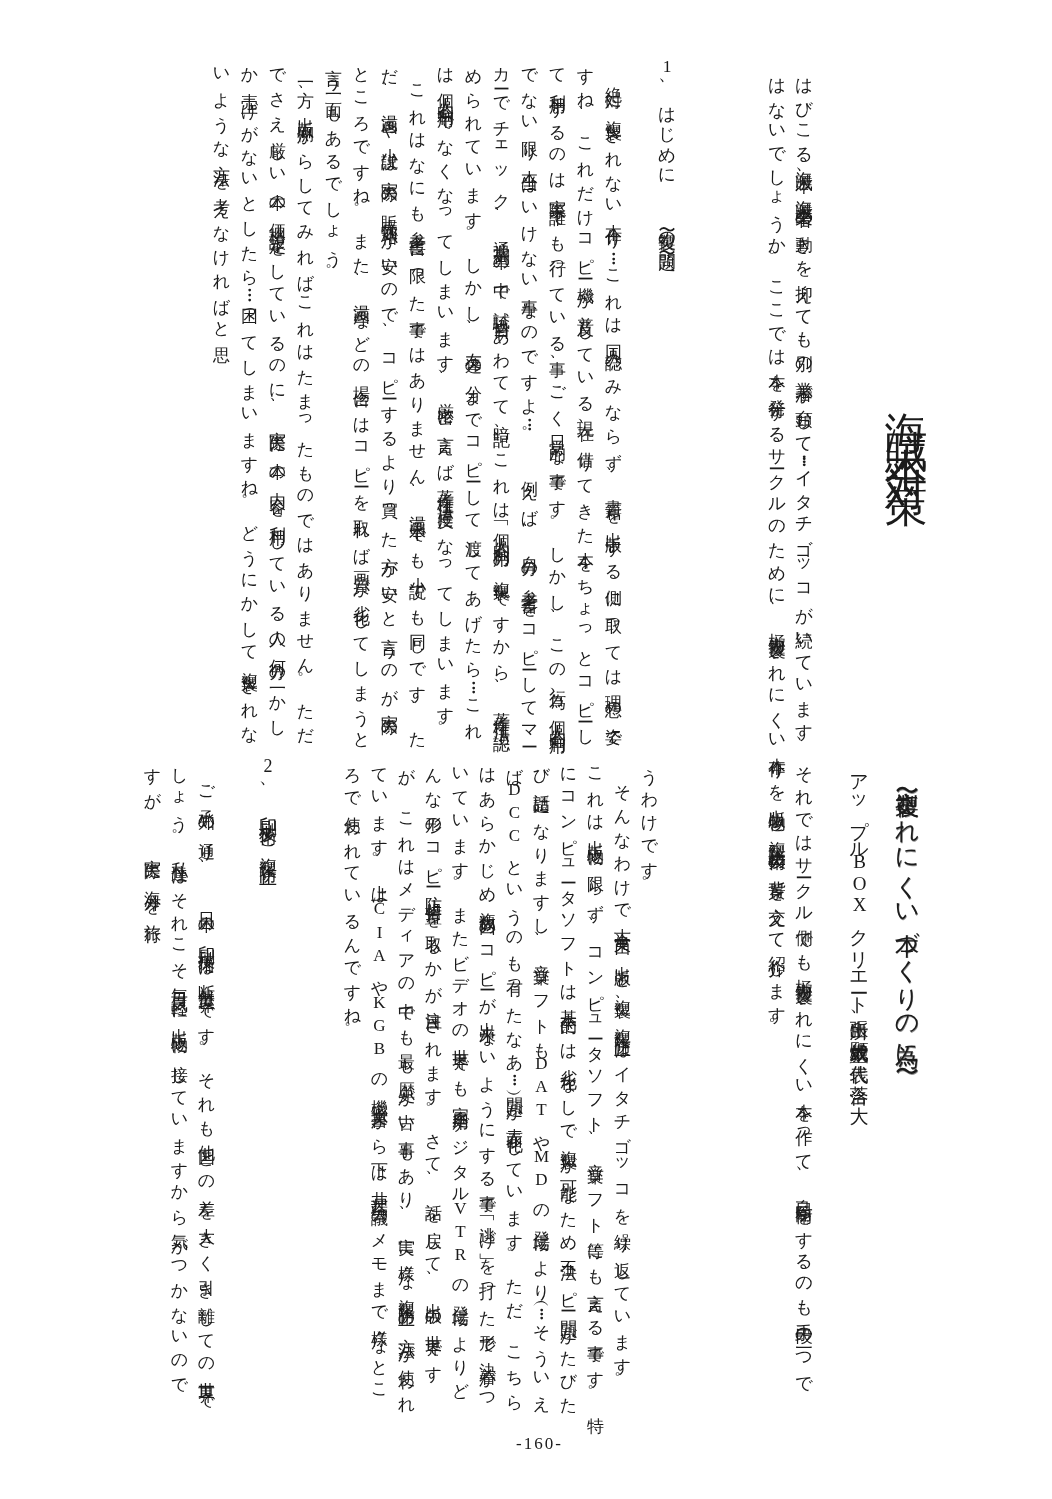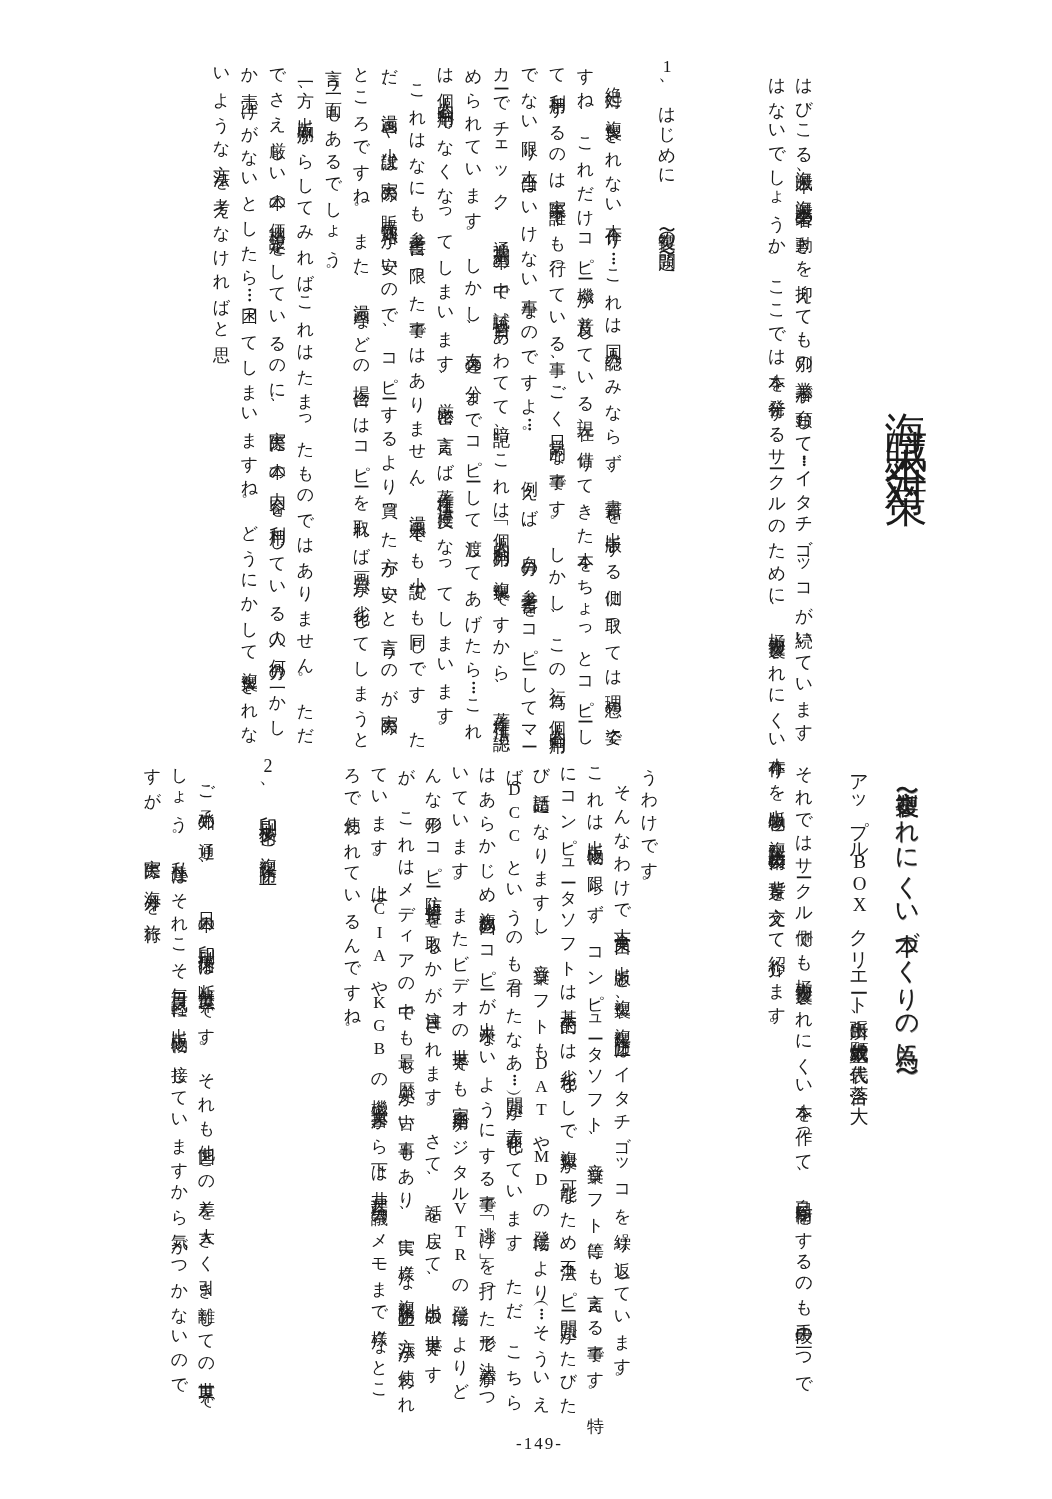--- a/index.html
+++ b/index.html
@@ -136,15 +136,15 @@
     <p>一方、出版側からしてみればこれはたまったものではありません。ただでさえ厳しい本の価格設定をしているのに、実際に本の内容を利用している人の何分の一かしか売上げがないとしたら・・・困ってしまいますね。どうにかして複製されないような方法を考えなければと思</p>
   </section>
 
   <section class="band band2 v">
     <p class="cont">うわけです。</p>
     <p>そんなわけで古今東西、出版と複製、複製防止はイタチゴッコを繰り返しています。これは出版物に限らず、コンピュータソフト、音楽ソフト等にも言える事です。特にコンピュータソフトは基本的には劣化なしで複製が可能なため不法コピー問題がたびたび話題になりますし、音楽ソフトもDATやMDの登場により（・・・そういえばDCCというのも有ったなあ・・・）問題が表面化しています。ただ、こちらはあらかじめ複数回のコピーが出来ないようにする事で「逃げ」を打った形で決着がついています。またビデオの世界でも家庭用デジタルVTRの登場によりどんな形のコピー防止措置を取るかが注目されます。さて、話を戻して、出版の世界ですが、これはメディアの中でも最も歴史が古い事もあり、実に様々な複製防止の方法が使われています。上はCIAやKGBの機密文書から下は井戸端会議のメモまで様々なところで使われているんですね。</p>
     <h2>2、印刷技術と複製防止</h2>
     <p>ご承知の通り、　日本の印刷技術は断然世界一です。それも他国との差を大きく引き離しての世界一でしょう。私達はそれこそ毎日気軽に出版物に接していますから気がつかないのですが、　実際に海外を旅行</p>
   </section>
 
-  <div class="pagenum">-149-</div>
+  <div class="pagenum">-160-</div>
 
 </div>
 
 </body></html>

